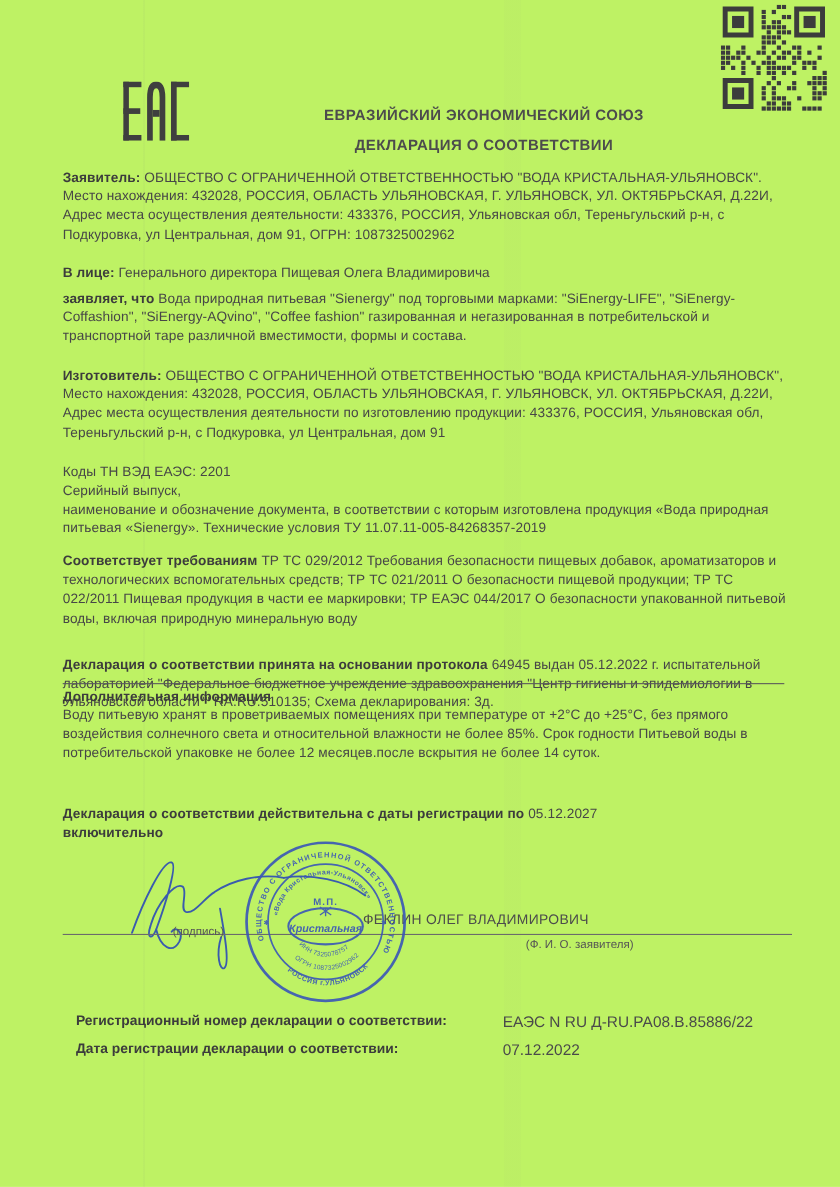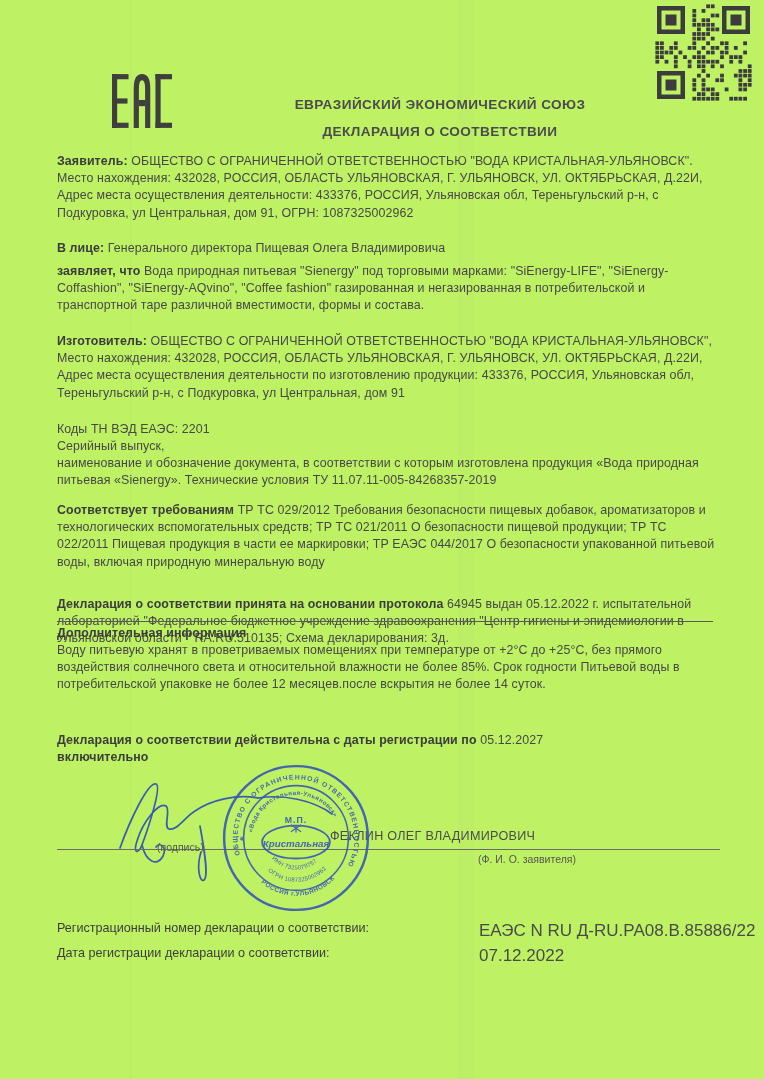--- a/index.html
+++ b/index.html
@@ -23,22 +23,22 @@
   }
   .t{
     position:absolute; left:57px; width:658px; margin:0;
     font-size:12.4px; line-height:17.2px; letter-spacing:.1px;
   }
   .t b{color:#3c3c3c;}
   .rule{position:absolute; left:57px; width:656px; border:0; border-top:1.4px solid #5a5a5a; margin:0;}
   .sigline{position:absolute; left:57px; top:849px; width:663px; border-top:1.2px solid #6b6b6b;}
   .siglabel{position:absolute; font-size:10.5px; color:#555; }
   .fio-name{position:absolute; left:330px; top:829px; font-size:12.6px; color:#4c4c4c; letter-spacing:.3px;}
-  .reg-label{position:absolute; left:57px; font-weight:normal; font-size:12.6px; color:#3c3c3c;}
-  .reg-value{position:absolute; left:479px; font-size:17px; color:#4a4a4a;}
+  .reg-label{position:absolute; left:69px; font-weight:bold; font-size:12.6px; color:#3c3c3c;}
+  .reg-value{position:absolute; left:457px; font-size:14px; color:#4a4a4a;}
   .stamp{position:absolute; left:219px; top:761px; width:154px; height:154px; opacity:.9;}
   .signature{position:absolute; left:108px; top:768px; width:235px; height:125px;}
 </style>
 </head>
 <body>
 
 <div class="page">
 
   <svg class="eac" viewBox="0 0 58 52" aria-hidden="true">
     <g fill="#3f3f3f">

